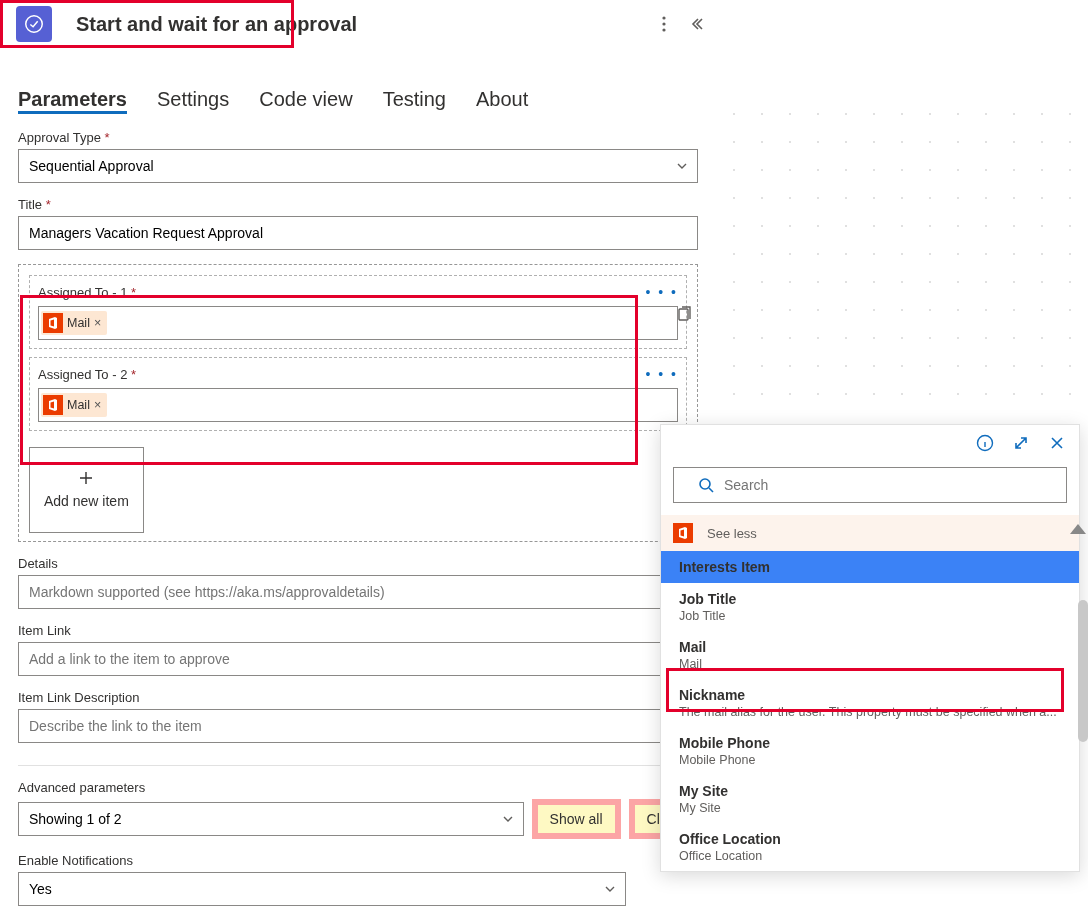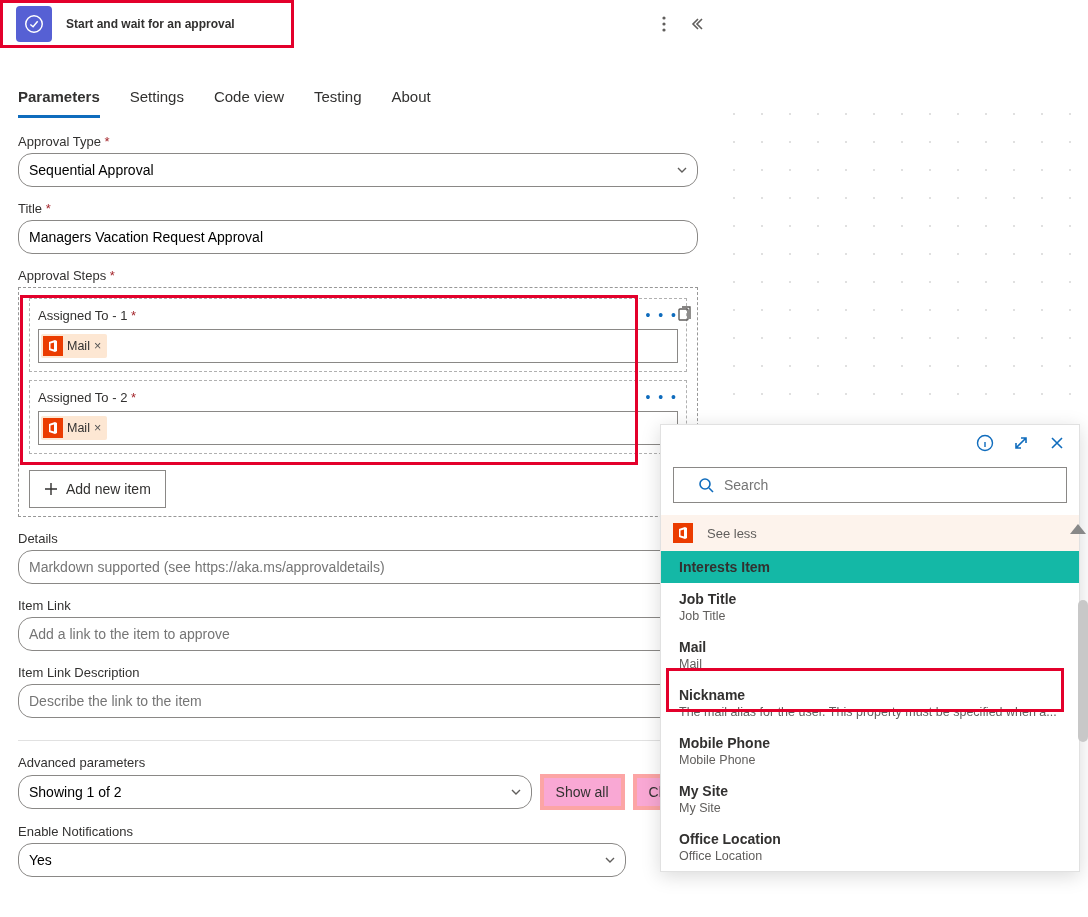--- a/index.html
+++ b/index.html
@@ -4,64 +4,64 @@
 <style>
   * { box-sizing: border-box; font-family: "Segoe UI", -apple-system, sans-serif; }
   body { margin:0; width:1088px; height:917px; background:#fff; font-size:14px; color:#323130; overflow:hidden; position:relative;}
   .canvas-bg { position:absolute; left:700px; top:0; right:0; bottom:0; background:#fff; }
   .dots { position:absolute; left:720px; top:100px; right:0; height:300px;
           background-image: radial-gradient(#e0e0e0 1px, transparent 1px);
           background-size: 28px 28px;}
   .panel { position:absolute; left:0; top:0; width:716px; height:100%; background:#fff;}
   .header { display:flex; align-items:center; padding:6px 4px 6px 16px; height:48px;}
   .action-icon { width:36px; height:36px; border-radius:4px; background:#5660d4; display:flex; align-items:center; justify-content:center; flex-shrink:0;}
-  .action-title { font-size:12px; font-weight:600; margin-left:14px; flex:1;}
+  .action-title { font-size:20px; font-weight:600; margin-left:24px; flex:1;}
   .hdr-btn { width:32px; height:32px; display:flex; align-items:center; justify-content:center; color:#605e5c; cursor:pointer;}
   .red-box { border:3px solid #e3002b; }
   .header-red { position:absolute; left:0; top:0; width:294px; height:48px; pointer-events:none;}
   .tabs { display:flex; gap:30px; padding:40px 18px 0 18px; border-bottom:none;}
-  .tab { font-size:15px; color:#323130; padding-bottom:10px; cursor:pointer;}
+  .tab { font-size:20px; color:#323130; cursor:pointer;}
   .tab.active { font-weight:600; border-bottom:3px solid #0f6cbd;}
   .form { padding:16px 18px 0 18px;}
   .field { margin-bottom:14px;}
   .label { font-size:13px; color:#323130; margin-bottom:4px; display:block;}
   .req::after { content:" *"; color:#a4262c;}
-  .input-row { border:1px solid #8a8886; border-radius:14px; height:34px; display:flex; align-items:center; padding:0 8px; background:#fff;}
+  .input-row { border:1px solid #8a8886; border-radius:0; height:34px; display:flex; align-items:center; padding:0 8px; background:#fff;}
   .input-row input { border:none; outline:none; flex:1; font-size:14px; background:transparent;}
   .placeholder { color:#000000;}
   .chev { width:14px; height:14px; }
   .steps-box { border:1px dashed #979797; padding:10px 10px 8px 10px; position:relative;}
   .steps-red { position:absolute; left:20px; top:295px; width:618px; height:170px; pointer-events:none;}
   .step-group { border:1px dashed #b0b0b0; padding:8px; margin-bottom:8px;text-align:right;}
   .step-head { display:flex; justify-content:space-between; align-items:center; font-size:13px; margin-bottom:6px;}
   .dots3 { color:#0f6cbd; letter-spacing:2px; font-size:14px; cursor:pointer;}
   .token-field { border:1px solid #8a8886; height:34px; background:#fff; display:flex; align-items:center; padding:2px;}
   .token { display:inline-flex; align-items:center; background:#fde7d3; padding:2px 6px 2px 2px; border-radius:2px; font-size:12.5px;}
   .office-ic { width:20px; height:20px; background:#eb3c00; margin-right:4px; display:flex; align-items:center; justify-content:center;}
   .token-x { margin-left:4px; color:#555; cursor:pointer;}
-  .addnew { display:inline-flex; align-items:center; gap:8px; border:1px solid #8a8886; padding:10px 14px; font-size:14px; margin-top:8px; cursor:pointer; background:#fff;}
+  .addnew { display:inline-flex; align-items:center; gap:8px; border:1px solid #8a8886; padding:23px 14px; font-size:14px; margin-top:8px; cursor:pointer; background:#fff;flex-direction:column;}
   .copy-ic { position:absolute; right:18px; top:302px; width:26px; height:26px; display:flex; align-items:center; justify-content:center; color:#605e5c;}
   hr.sep { border:none; border-top:1px solid #e1e1e1; margin:22px 0 14px 0;}
   .adv-row { display:flex; gap:8px; align-items:center;}
   .adv-select { flex:1;}
-  .small-btn { border:4px solid #fca5a5; padding:6px 12px; font-size:14px; background:#f9a8d4; cursor:pointer;}
+  .small-btn { border:6px solid #fca5a5; padding:6px 12px; font-size:14px; background:#fef9c3; cursor:pointer;}
 
   
   .picker { position:absolute; left:660px; top:424px; width:420px; background:#fff; box-shadow:0 4px 18px rgba(0,0,0,0.15); border:1px solid #e1e1e1;}
   .picker-top { display:flex; justify-content:flex-end; gap:16px; padding:8px 12px;}
   .p-icon { width:20px; height:20px; display:flex; align-items:center; justify-content:center; cursor:pointer;}
   .blue { color:#0f6cbd;}
   .search-wrap { padding:6px 12px 12px 12px;}
   .search-box { border:1px solid #8a8886; height:36px; display:flex; align-items:center; padding:0 24px; gap:8px;}
   .search-box input { border:none; outline:none; flex:1; font-size:14px;}
   .src-head { background:#fdf3ec; display:flex; align-items:center; padding:8px 12px; gap:10px;}
   .src-title { font-weight:600; flex:1;}
   .see-less { color:#605e5c; font-size:13px; cursor:pointer;}
   .p-item { padding:8px 18px; cursor:pointer;}
-  .p-item.group-hdr { background:#14b8a6; font-weight:600;}
+  .p-item.group-hdr { background:#3b82f6; font-weight:600;}
   .p-name { font-weight:600; font-size:14px;}
   .p-desc { color:#605e5c; font-size:12.5px; margin-top:2px;}
   .mail-red { position:absolute; left:666px; top:668px; width:398px; height:44px; pointer-events:none;}
   .tri { position:absolute; left:1070px; top:524px; width:0;height:0; border-left:8px solid transparent; border-right:8px solid transparent; border-bottom:10px solid #888;}
   .scroll-thumb { position:absolute; right:0; top:600px; width:10px; height:142px; background:#c8c8c8; border-radius:5px;}
 </style>
 </head>
 <body>
 
 <div class="canvas-bg"></div>
@@ -114,21 +114,20 @@
     </div>
 
     <div class="field">
       <span class="label req">Title</span>
       <div class="input-row">
         <input value="Managers Vacation Request Approval" style="">
       </div>
     </div>
 
     <div class="field">
-      <span class="label req">Approval Steps</span>
       <div class="steps-box">
 
         <div class="step-group">
           <div class="step-head">
             <span class="req">Assigned To - 1</span>
             <span class="dots3">• • •</span>
           </div>
           <div class="token-field">
             <span class="token">
               <span class="office-ic">

